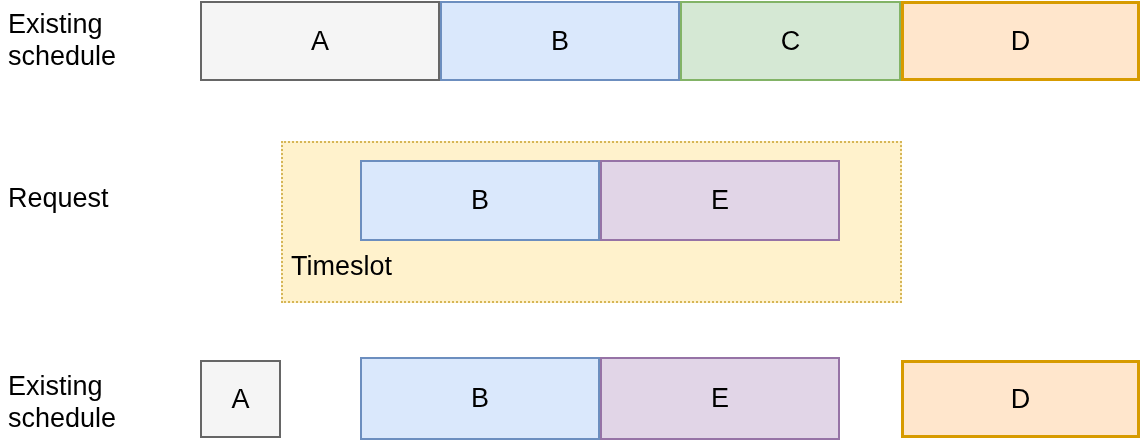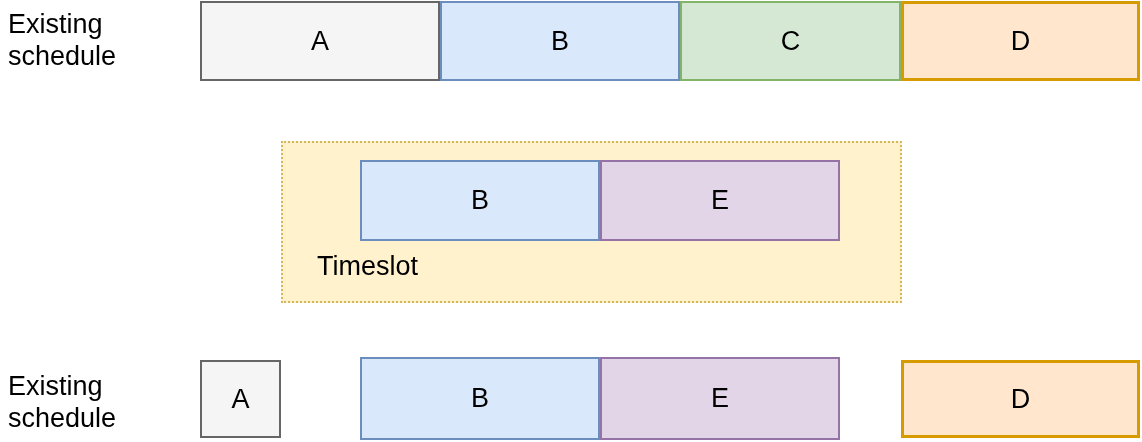--- a/index.html
+++ b/index.html
@@ -37,21 +37,20 @@
     position: absolute;
     border: 2px dotted #d6b656;
   }
   .timeslot-label {
     position: absolute;
     left: 8px;
     top: 108px;
     font-size: 27px;
     color: #000000;
     white-space: nowrap;
-    margin-left: 26px;
   }
 </style>
 </head>
 <body>
 
 <div class="canvas">
 
   <div class="row-label" style="left:8px; top:8px;">Existing
 schedule</div>
 
@@ -61,20 +60,21 @@
   <div class="block" style="left: 440px; top: 1px; width: 240px; height: 80px; background-color: rgb(218, 232, 252); border-color: rgb(108, 142, 191);">
     <span>B</span>
   </div>
   <div class="block" style="left: 680px; top: 1px; width: 221px; height: 80px; background-color: rgb(213, 232, 212); border-color: rgb(130, 179, 102);">
     <span>C</span>
   </div>
   <div class="block thick" style="left: 901px; top: 1px; width: 239px; height: 80px; background-color: rgb(255, 230, 204); border-color: rgb(215, 155, 0);">
     <span>D</span>
   </div>
 
+  <div class="row-label" style="left:8px; top:182px;">Request</div>
 
   <div class="timeslot" style="left: 281px; top: 141px; width: 621px; height: 162px; background-color: rgb(255, 242, 204); border-color: rgb(214, 182, 86);">
     <div class="timeslot-label">Timeslot</div>
   </div>
 
   <div class="block" style="left: 360px; top: 160px; width: 240px; height: 81px; background-color: rgb(218, 232, 252); border-color: rgb(108, 142, 191);">
     <span>B</span>
   </div>
   <div class="block" style="left: 600px; top: 160px; width: 240px; height: 81px; background-color: rgb(225, 213, 231); border-color: rgb(150, 115, 166);">
     <span>E</span>

